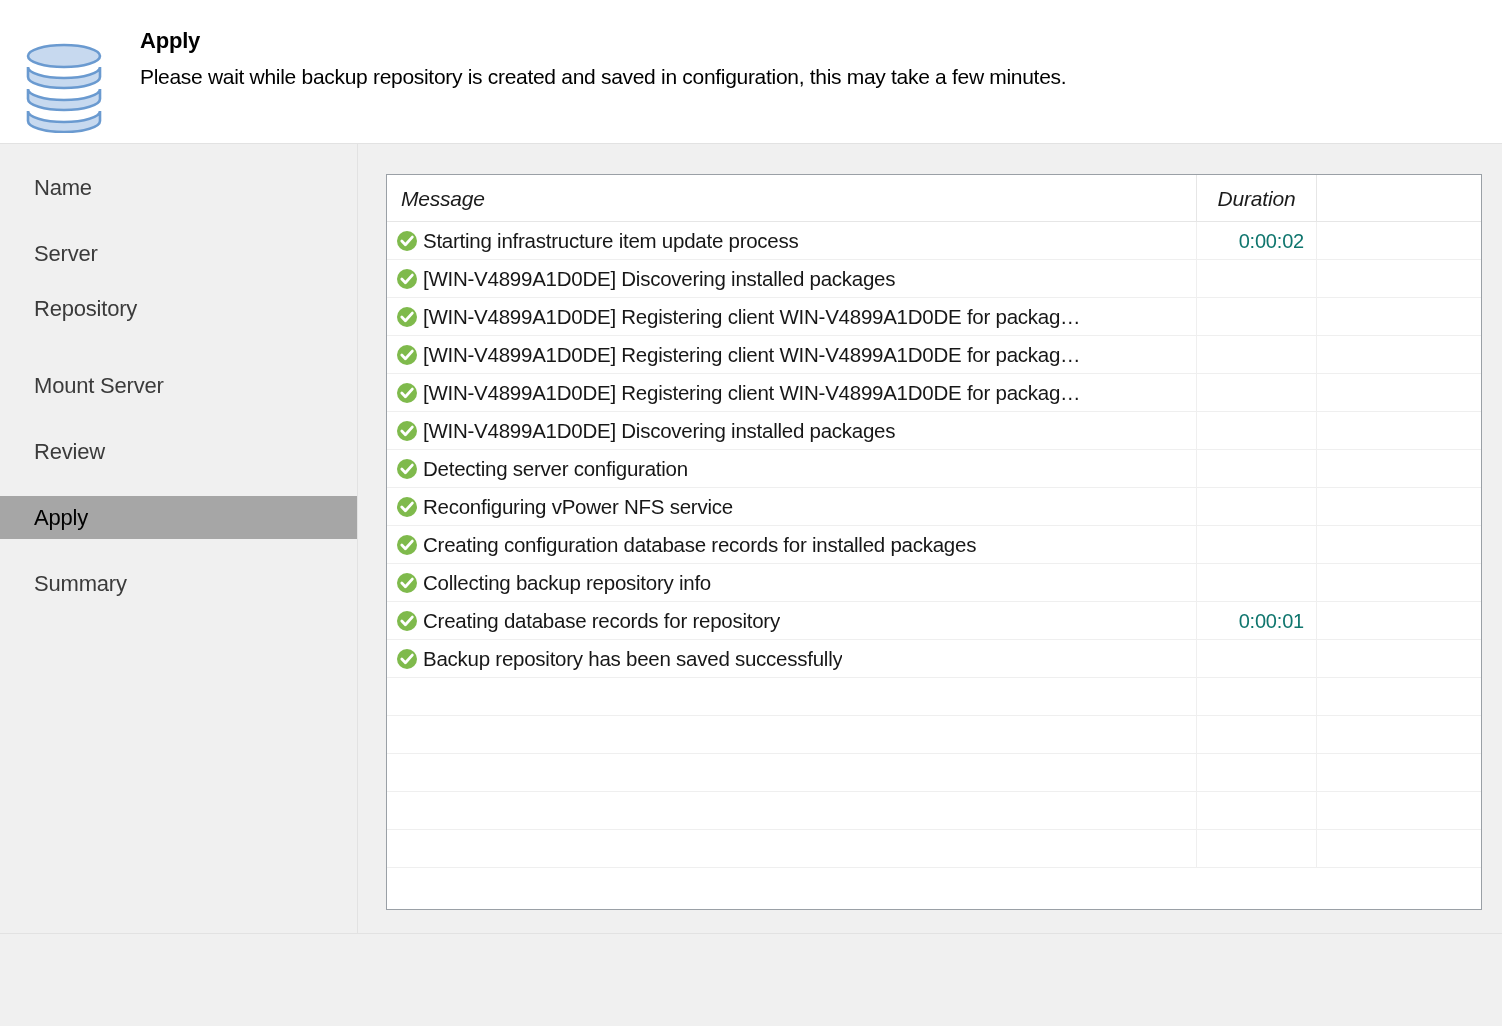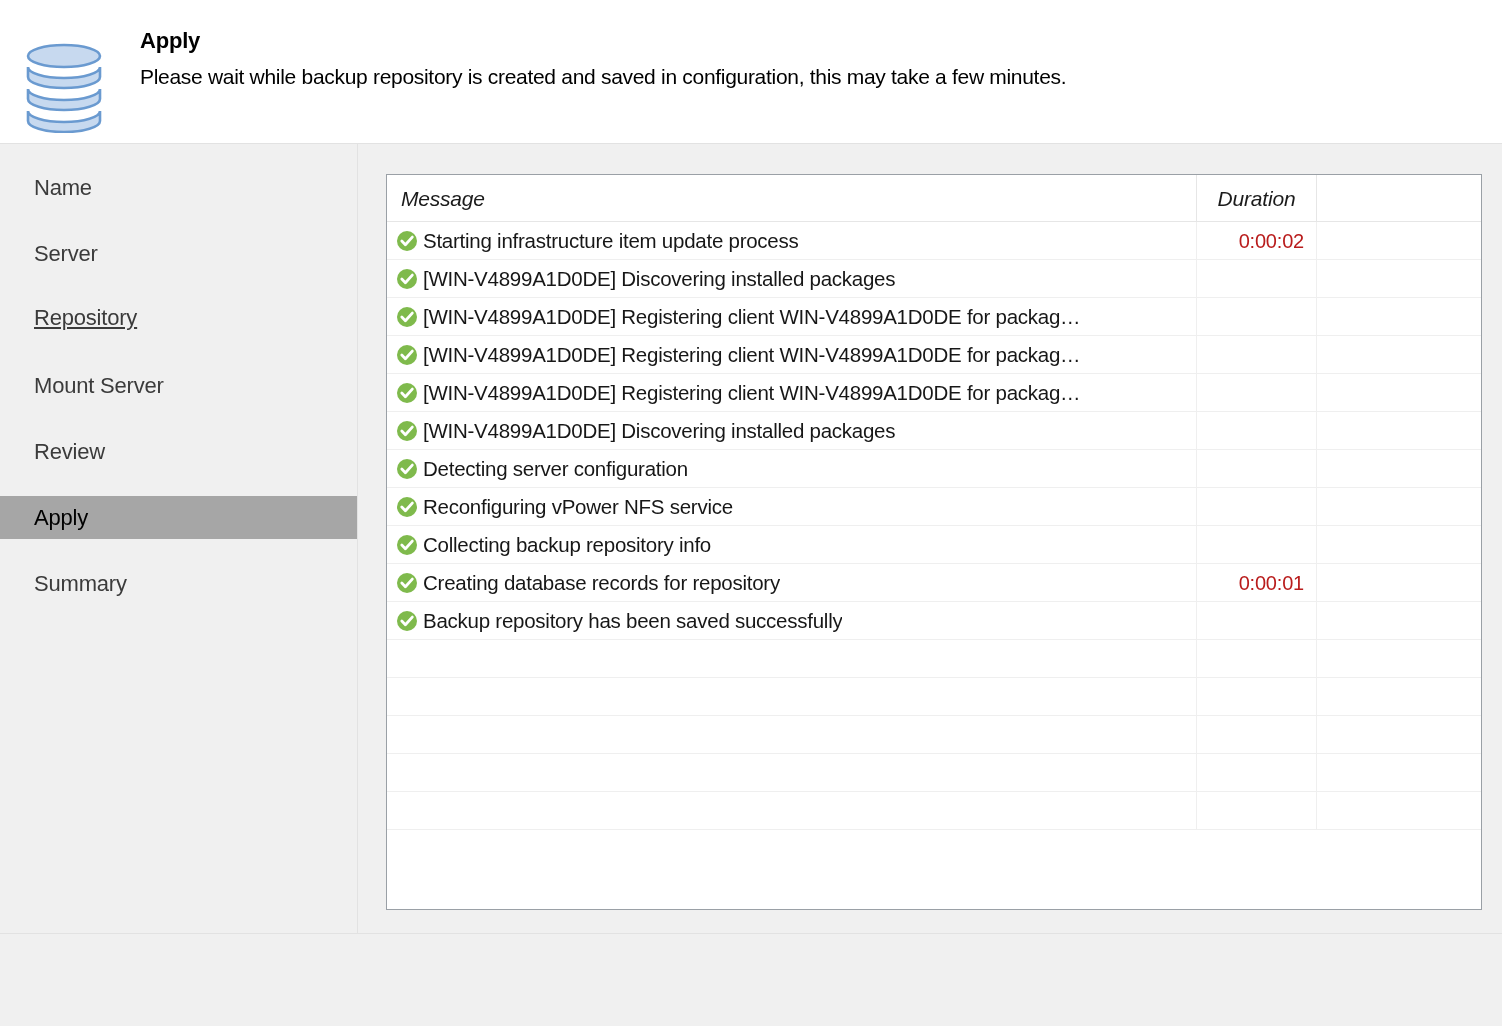--- a/index.html
+++ b/index.html
@@ -197,21 +197,21 @@
     left: 809px;
     top: 0;
     width: 120px;
     height: 38px;
     border-left: 1px solid #efefef;
     display: flex;
     align-items: center;
     justify-content: flex-end;
     padding-right: 12px;
     font-size: 20px;
-    color: #b91c1c;
+    color: #0f766e;
     letter-spacing: -0.2px;
   }
   .cell-extra {
     position: absolute;
     left: 929px;
     top: 0;
     width: 165px;
     height: 38px;
     border-left: 1px solid #efefef;
   }
@@ -277,21 +277,21 @@
 
   <div class="body-area"></div>
 
   <div class="sidebar" id="sidebar">
       <div class="nav-item" style="top: 22px;">
         <span>Name</span>
       </div>
       <div class="nav-item" style="top: 88px;">
         <span>Server</span>
       </div>
-      <div class="nav-item" style="top: 152px; text-decoration: underline;">
+      <div class="nav-item" style="top: 143px;">
         <span>Repository</span>
       </div>
       <div class="nav-item" style="top: 220px;">
         <span>Mount Server</span>
       </div>
       <div class="nav-item" style="top: 286px;">
         <span>Review</span>
       </div>
       <div class="nav-item selected" style="top: 352px;">
         <span>Apply</span>
@@ -402,20 +402,33 @@
         </div>
         <div class="grid-row">
           <div class="cell-msg">
             <span style="display: flex;">
               <svg class="ok-icon" viewBox="0 0 22 22" aria-hidden="true">
                 <circle cx="11" cy="11" r="10" fill="#7FBA4C"></circle>
                 <path d="M5.8 11.1 L9.4 14.8 L16.3 7.1" fill="none" stroke="#ffffff" stroke-width="2.8" stroke-linecap="round" stroke-linejoin="round"></path>
               </svg>
             </span>
             <span class="msg-text">Reconfiguring vPower NFS service</span>
+          </div>
+          <div class="cell-dur"></div>
+          <div class="cell-extra"></div>
+        </div>
+        <div class="grid-row">
+          <div class="cell-msg">
+            <span style="display: flex;">
+              <svg class="ok-icon" viewBox="0 0 22 22" aria-hidden="true">
+                <circle cx="11" cy="11" r="10" fill="#7FBA4C"></circle>
+                <path d="M5.8 11.1 L9.4 14.8 L16.3 7.1" fill="none" stroke="#ffffff" stroke-width="2.8" stroke-linecap="round" stroke-linejoin="round"></path>
+              </svg>
+            </span>
+            <span class="msg-text">Creating configuration database records for installed packages</span>
           </div>
           <div class="cell-dur"></div>
           <div class="cell-extra"></div>
         </div>
         <div class="grid-row">
           <div class="cell-msg">
             <span style="display: flex;">
               <svg class="ok-icon" viewBox="0 0 22 22" aria-hidden="true">
                 <circle cx="11" cy="11" r="10" fill="#7FBA4C"></circle>
                 <path d="M5.8 11.1 L9.4 14.8 L16.3 7.1" fill="none" stroke="#ffffff" stroke-width="2.8" stroke-linecap="round" stroke-linejoin="round"></path>

